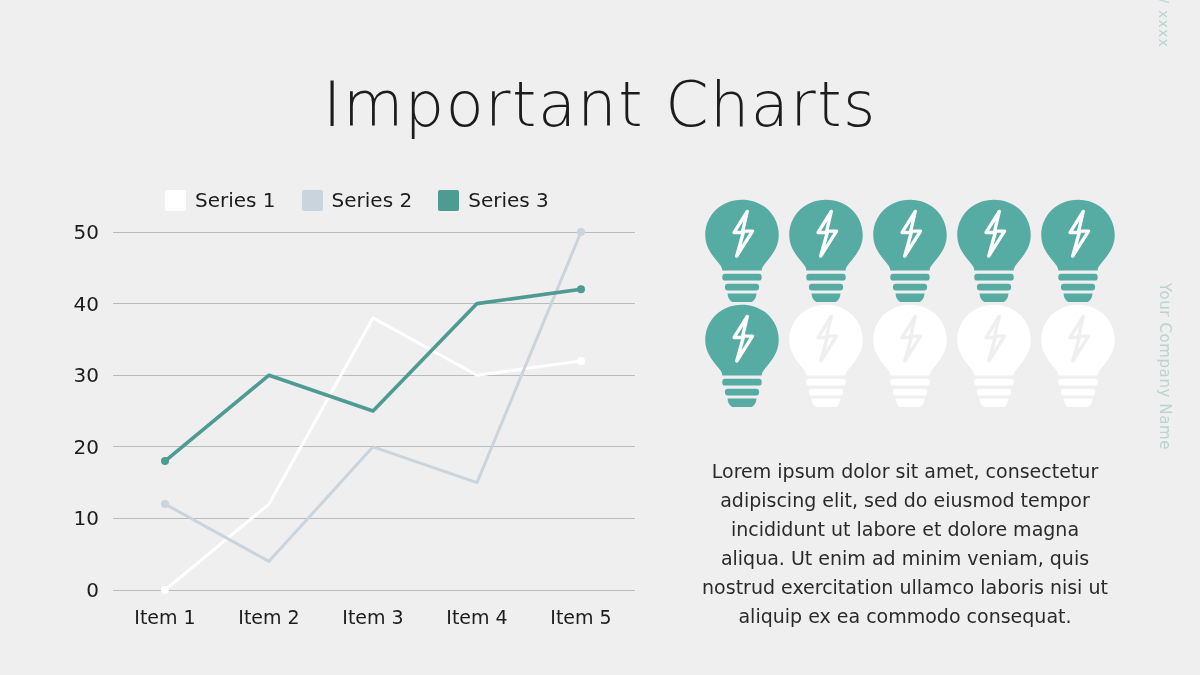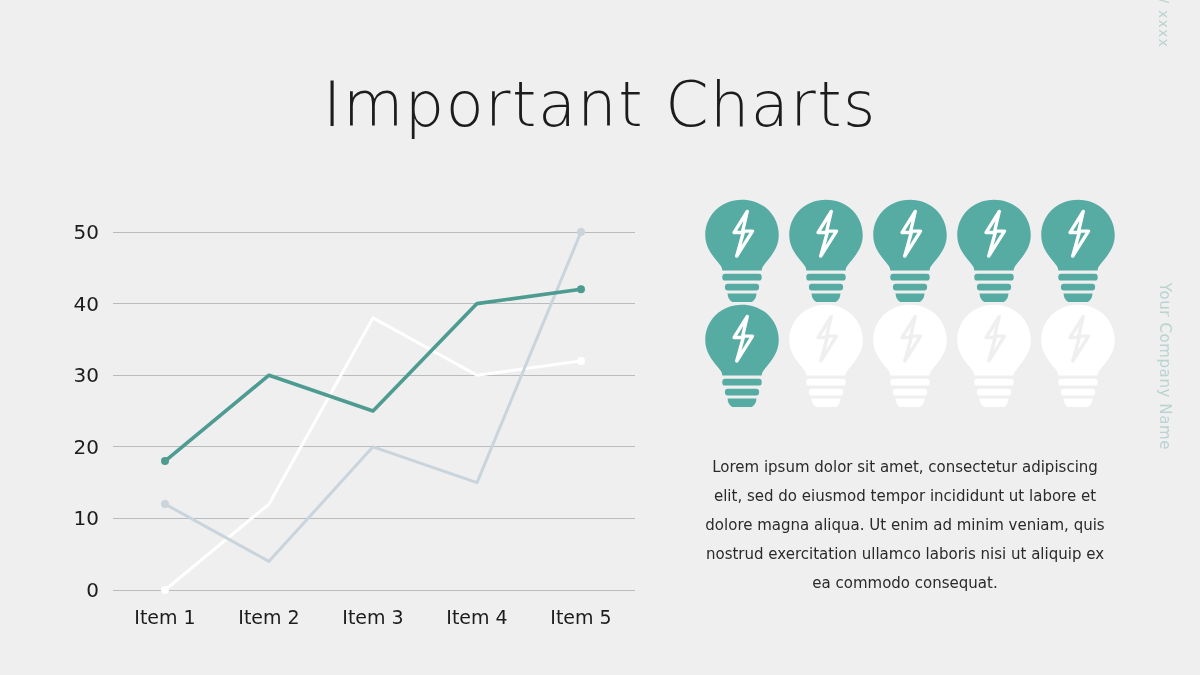--- a/index.html
+++ b/index.html
@@ -143,36 +143,50 @@
   }
 
   
   #body-copy {
     position: absolute;
     left: 698px;
     top: 438px;
     width: 414px;
     text-align: center;
     font-family: "DejaVu Sans", sans-serif;
-    font-size: 15px;
+    font-size: 19px;
     line-height: 29px;
     color: #2a2a2a;
   }
 </style>
 </head>
 <body>
 
 <div id="slide-title">Important Charts</div>
 
 <div class="v-text" id="date-label">xx / xx / xxxx</div>
 
 <div class="v-text" id="company-label">Your Company Name</div>
 
 <div id="chart-panel">
 
+  <div id="legend">
+      <div class="legend-item">
+        <span class="legend-swatch" style="background: rgb(255, 255, 255);"></span>
+        <span class="legend-label">Series 1</span>
+      </div>
+      <div class="legend-item">
+        <span class="legend-swatch" style="background: rgb(201, 212, 220);"></span>
+        <span class="legend-label">Series 2</span>
+      </div>
+      <div class="legend-item">
+        <span class="legend-swatch" style="background: rgb(78, 155, 146);"></span>
+        <span class="legend-label">Series 3</span>
+      </div>
+    </div>
 
   <div id="plot-wrap">
     <svg id="plot-svg" width="590" height="412" viewBox="0 0 590 412">
       <g id="grid-group">
           <line x1="58" x2="580" y1="372" y2="372" class="gridline"></line>
           <line x1="58" x2="580" y1="300.4" y2="300.4" class="gridline"></line>
           <line x1="58" x2="580" y1="228.79999999999998" y2="228.79999999999998" class="gridline"></line>
           <line x1="58" x2="580" y1="157.20000000000002" y2="157.20000000000002" class="gridline"></line>
           <line x1="58" x2="580" y1="85.59999999999997" y2="85.59999999999997" class="gridline"></line>
           <line x1="58" x2="580" y1="14" y2="14" class="gridline"></line>

